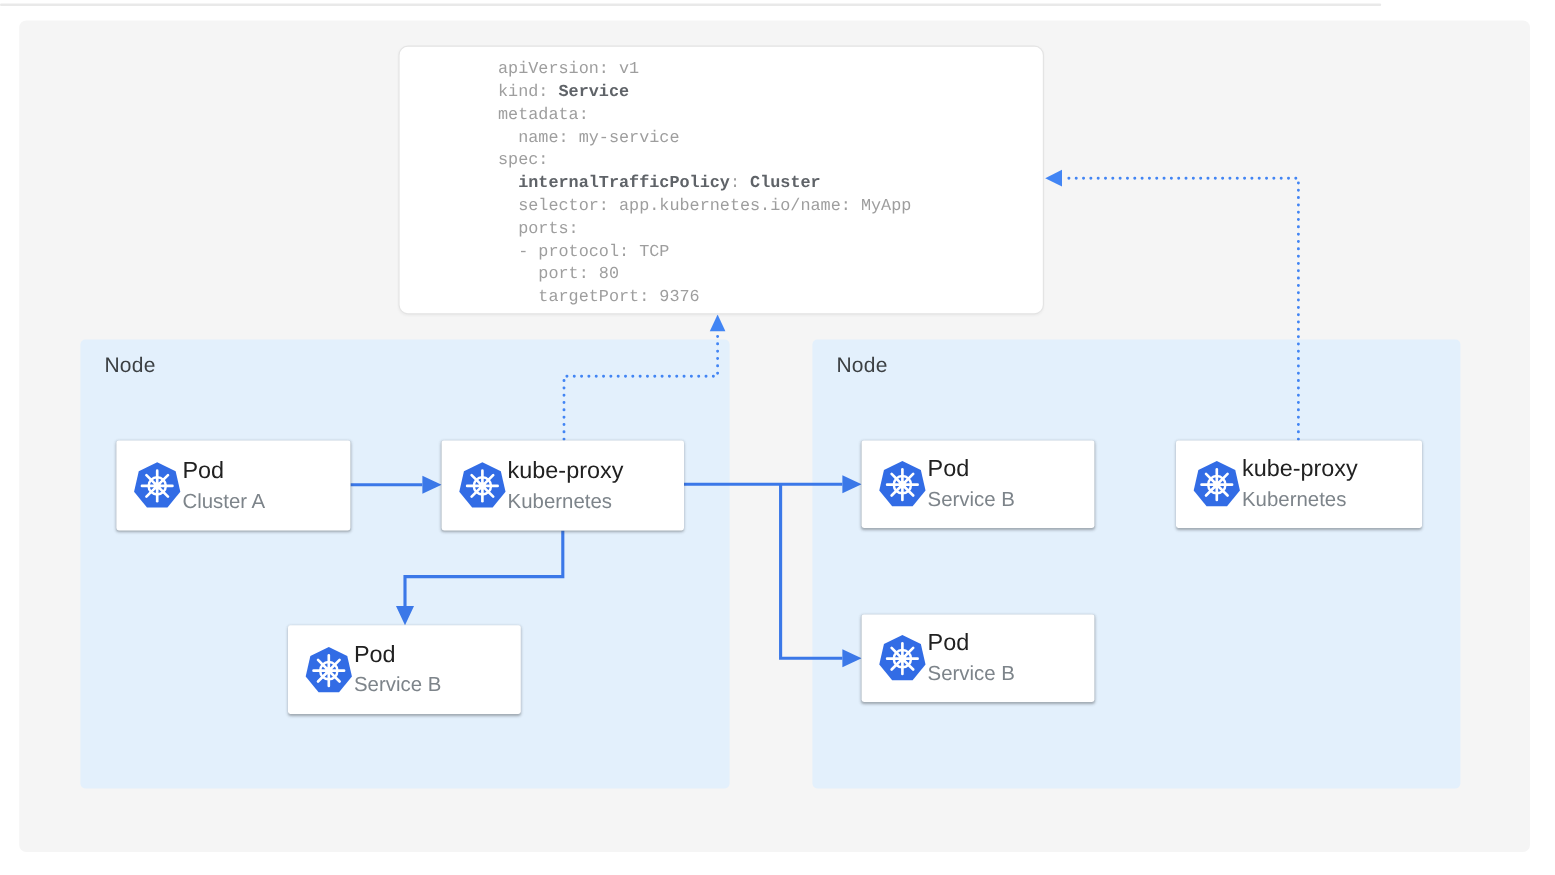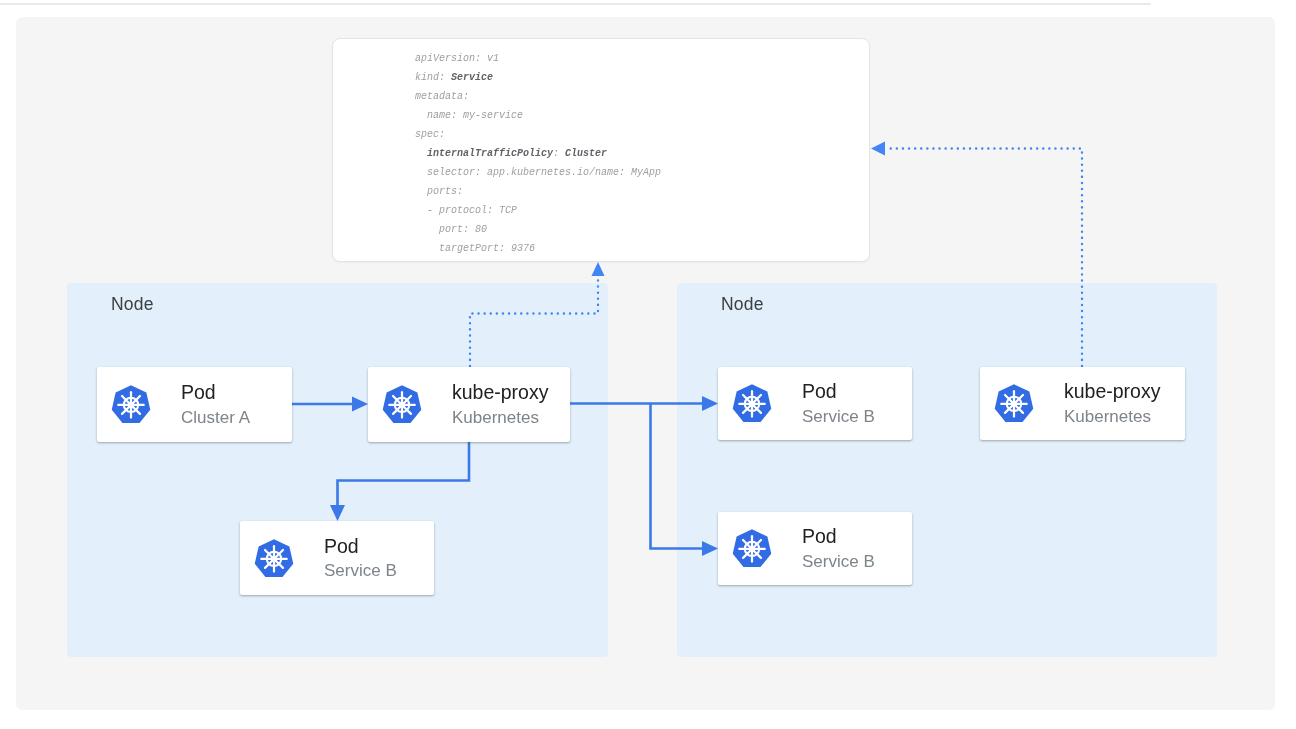--- a/index.html
+++ b/index.html
@@ -6,34 +6,34 @@
   body { font-family:"Liberation Sans", sans-serif; }
   .page { position:relative; width:1296px; height:729px; background:#ffffff; overflow:hidden; }
   .top-divider { position:absolute; top:3px; left:0; width:1151px; height:2px;
                  background:#e9e9e9; border-radius:2px; }
   .canvas { position:absolute; left:16px; top:17px; width:1259px; height:693px;
             background:var(--canvas-bg,#f5f5f5); border-radius:6px; }
   .node { position:absolute; background:var(--node-bg,#e3f0fc); border-radius:4px; }
   .node-left  { left:67px;  top:283px; width:541px; height:374px; }
   .node-right { left:677px; top:283px; width:540px; height:374px; }
   .node-label { position:absolute; left:20px; top:11px; font-size:17.5px;
-                color:var(--node-label-text,#3c4043); letter-spacing:.2px;margin-left:24px; }
+                color:var(--node-label-text,#3c4043); letter-spacing:.2px; }
   .card { position:absolute; background:#ffffff; border-radius:2px;
           box-shadow:0 1px 2px rgba(60,64,67,.3), 0 1px 3px rgba(60,64,67,.15);
           display:flex; align-items:center; }
   .k8s-icon { width:42px; height:41px; margin-left:13px; flex:none; }
   .logo-bg { fill:var(--k8s-blue,#326ce5); }
-  .card-text { margin-left:29px; }
+  .card-text { }
   .card-title { font-size:19.5px; color:var(--title-text,#212121); line-height:1.2; }
   .card-subtitle { font-size:17px; color:var(--subtitle-text,#7d848a); line-height:1.25; margin-top:2px; }
   .yaml-card { position:absolute; left:332px; top:38px; width:538px; height:224px;
                background:#ffffff; border:1px solid #e4e4e4; border-radius:8px;
                box-sizing:border-box; box-shadow:0 1px 2px rgba(0,0,0,.04); }
   .yaml-lines { padding:10px 0 0 82px; font-family:"Liberation Mono", monospace;
-                font-style:italic; font-size:10px; line-height:19px;
+                font-size:14px; line-height:19px;
                 color:var(--yaml-text,#9e9e9e); white-space:pre; }
   .yaml-line .b { font-weight:bold; color:var(--yaml-bold,#5f6368); }
   svg.overlay { position:absolute; left:0; top:0; pointer-events:none; }
   .solid-line { stroke:var(--arrow,#3b78e8); stroke-width:2.6; fill:none; }
   .solid-head { fill:var(--arrow,#3b78e8); }
   .dotted-line { stroke:var(--dotted,#4285f4); stroke-width:2.4; fill:none;
                  stroke-dasharray:0.1 6; stroke-linecap:round; }
   .dotted-head { fill:var(--dotted,#4285f4); }
 </style>
 </head>

